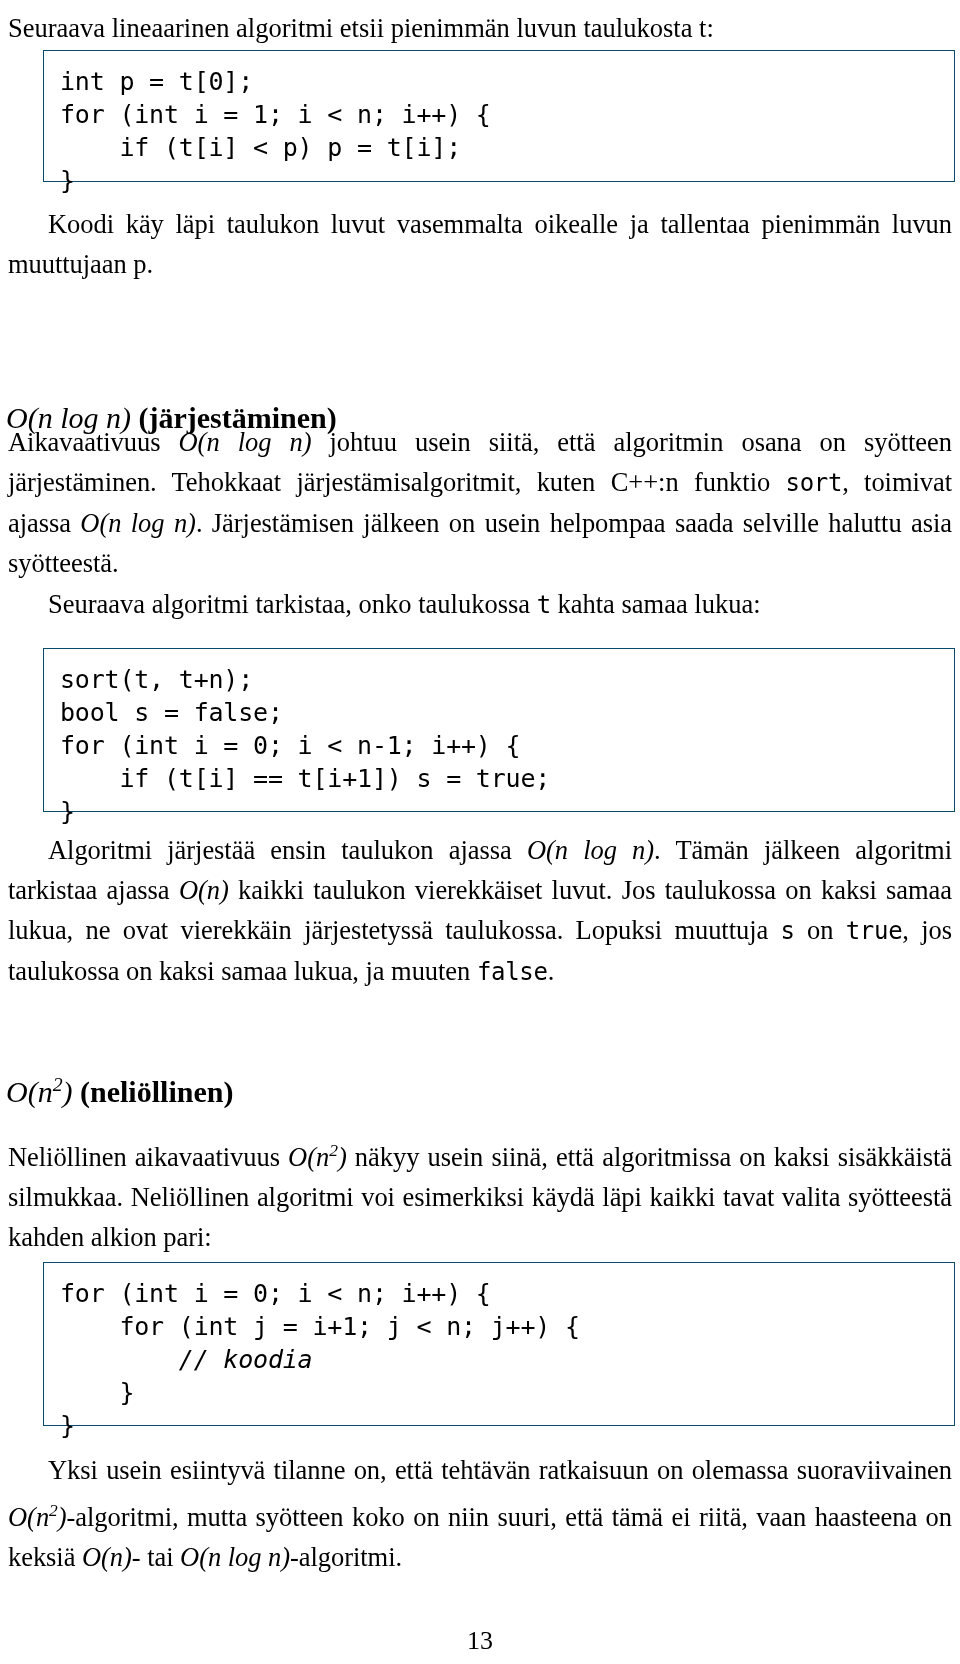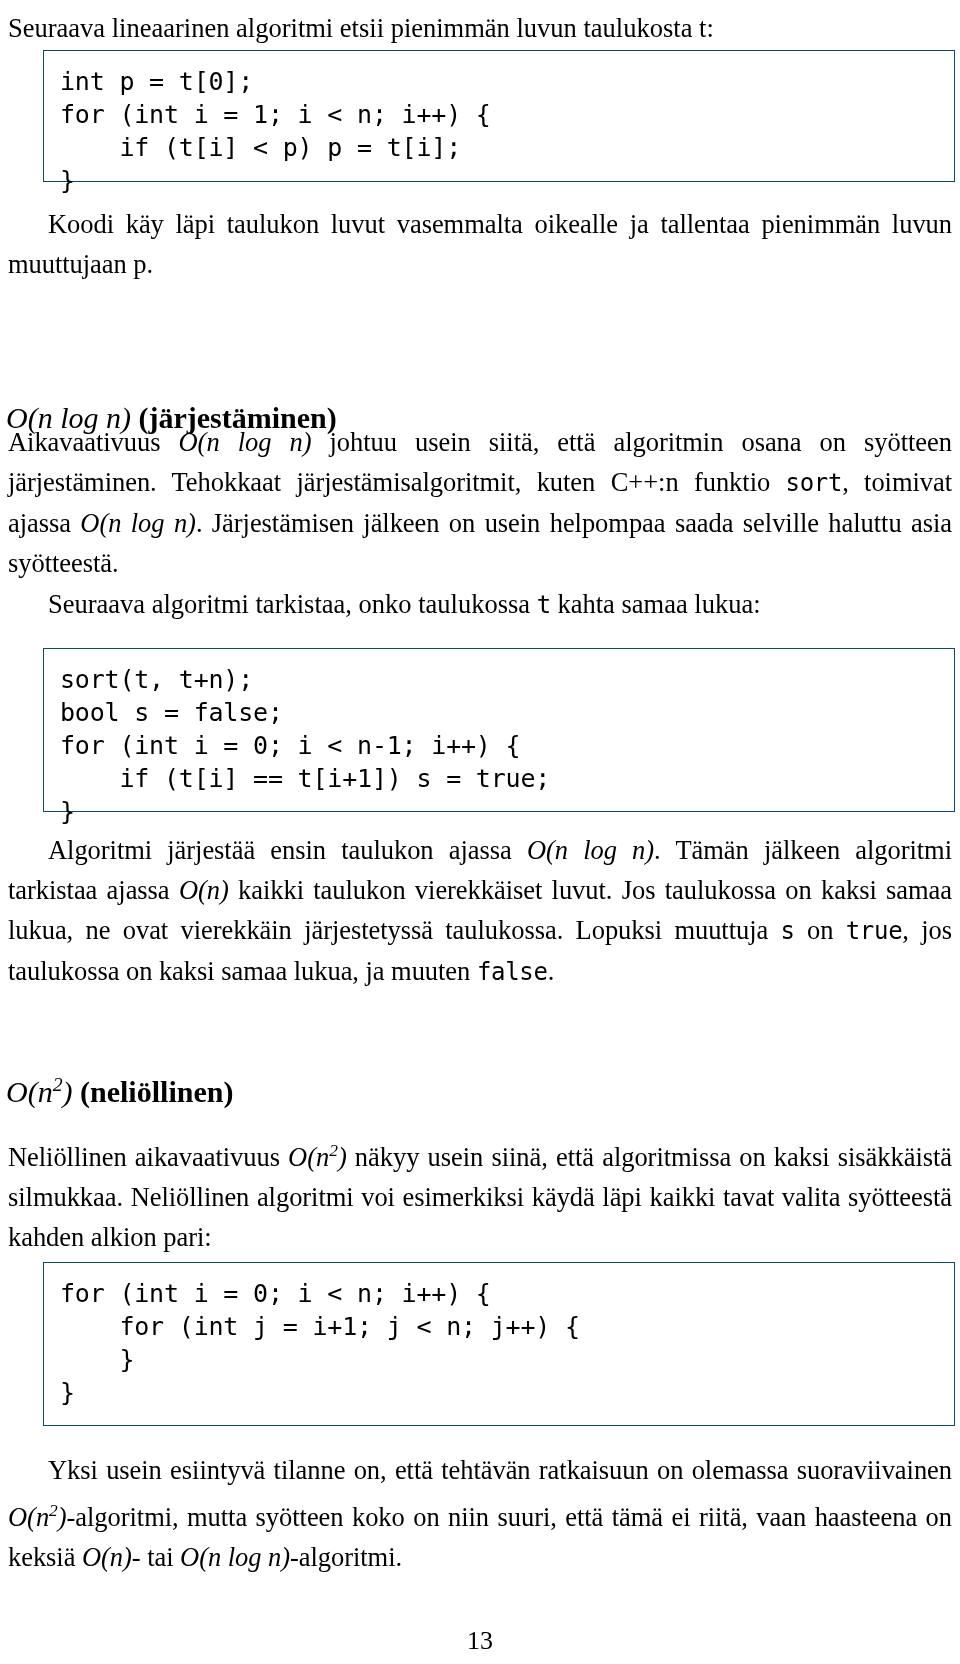--- a/index.html
+++ b/index.html
@@ -155,20 +155,21 @@
     <span class="mathpart"><span class="math">O(<span style="font-style:italic">n</span><sup>2</sup>)</span></span><span>&nbsp;</span><span class="boldpart">(neliöllinen)</span>
   </div>
 
   <div class="para" style="top: 1126px;">
     <span>Neliöllinen aikavaativuus </span><span class="math">O(<span style="font-style:italic">n</span><sup>2</sup>)</span><span> näkyy usein siinä, että algoritmissa on kaksi sisäkkäistä silmukkaa. Neliöllinen algoritmi voi esimerkiksi käydä läpi kaikki tavat valita syötteestä kahden alkion pari:</span>
   </div>
 
   <div class="codebox" style="left: 43px; top: 1258px; width: 912px; height: 164px;">
     <div class="codeline">for (int i = 0; i &lt; n; i++) {</div>
     <div class="codeline">    for (int j = i+1; j &lt; n; j++) {</div>
+    <div class="codeline italic">        // koodia</div>
     <div class="codeline">    }</div>
     <div class="codeline">}</div>
   </div>
 
   <div class="para indent" style="top: 1446px;">
     <span>Yksi usein esiintyvä tilanne on, että tehtävän ratkaisuun on olemassa suoraviivainen </span><span class="math">O(<span style="font-style:italic">n</span><sup>2</sup>)</span><span>-algoritmi, mutta syötteen koko on niin suuri, että tämä ei riitä, vaan haasteena on keksiä </span><span class="math">O(n)</span><span>- tai </span><span class="math">O(n log n)</span><span>-algoritmi.</span>
   </div>
 
   <div class="pagenum" style="top: 1622px;">13</div>
 

